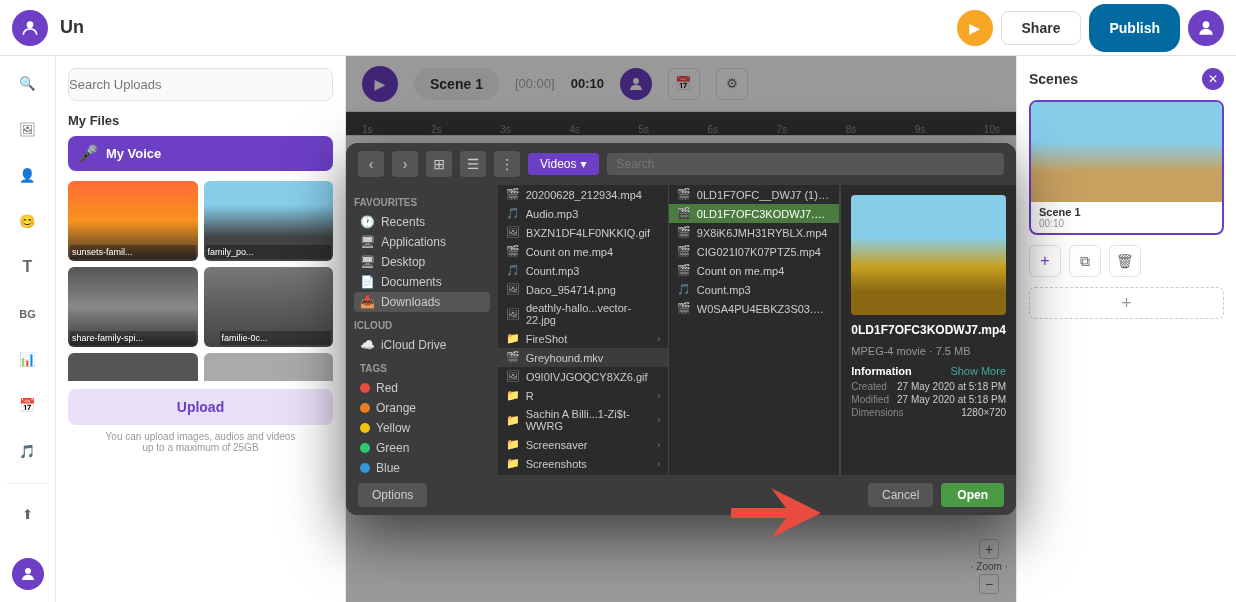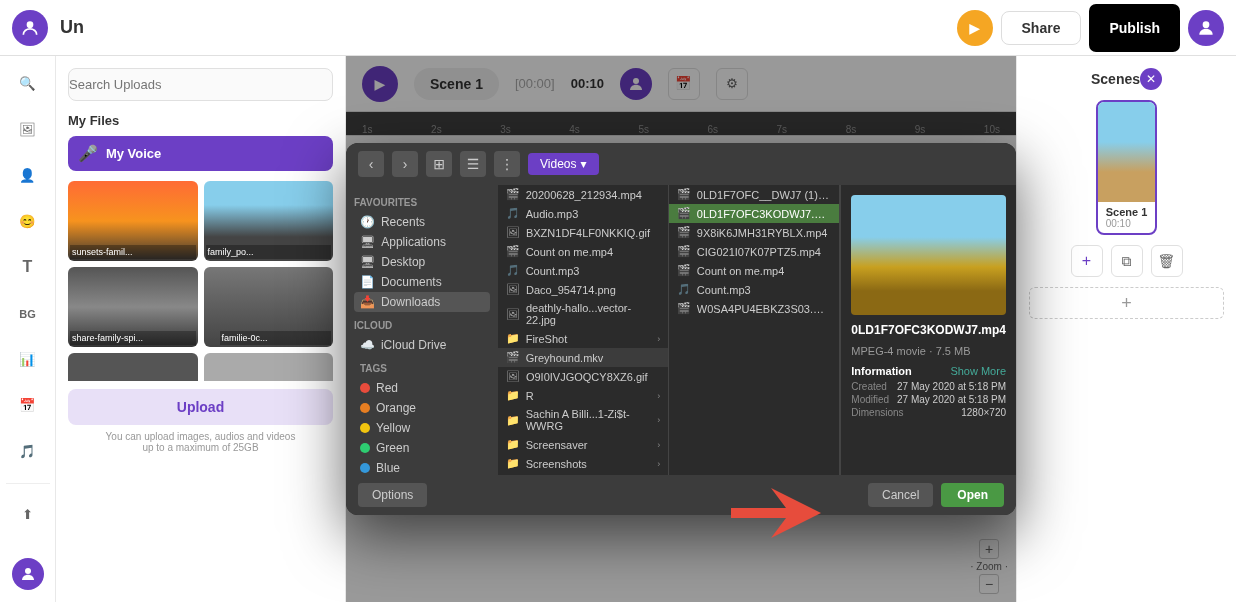--- a/index.html
+++ b/index.html
@@ -31,21 +31,21 @@
     .media-thumb { border-radius: 6px; overflow: hidden; height: 80px; background: #333; position: relative; cursor: pointer; }
     #upload-btn { margin-top: 8px; width: 100%; padding: 10px; background: #e8e0f7; border: none; border-radius: 8px; color: #6c3fc5; font-size: 14px; font-weight: 600; cursor: pointer; }
 
     
     #center-editor { flex: 1; display: flex; flex-direction: column; background: #f7f7f7; position: relative; }
     #timeline-bar { height: 56px; background: #fff; border-bottom: 1px solid #e0e0e0; display: flex; align-items: center; padding: 0 16px; gap: 16px; }
     #scene-play-btn { width: 36px; height: 36px; background: #6c3fc5; border-radius: 50%; border: none; cursor: pointer; display: flex; align-items: center; justify-content: center; color: #fff; font-size: 14px; }
     .timeline-icon { width: 32px; height: 32px; border-radius: 6px; background: transparent; border: none; cursor: pointer; display: flex; align-items: center; justify-content: center; color: #666; }
 
     
-    #scenes-panel { width: 220px; background: #fff; border-left: 1px solid #e8e8e8; padding: 12px; display: flex; flex-direction: column; gap: 10px; align-items: center; }
+    #scenes-panel { width: 220px; background: #fff; border-left: 1px solid #e8e8e8; padding: 12px; display: flex; flex-direction: column; gap: 10px; }
 
     
     #file-picker-overlay { position: absolute; top: 0; left: 0; right: 0; bottom: 0; background: rgba(0,0,0,0.4); z-index: 100; display: flex; align-items: center; justify-content: center; }
     #file-picker { width: 750px; background: #2b2b2b; border-radius: 12px; box-shadow: 0 20px 60px rgba(0,0,0,0.6); overflow: hidden; }
 
     
     #red-arrow { position: absolute; right: 240px; bottom: 80px; z-index: 200; pointer-events: none; }
 
     .thumb-sunsets { background: linear-gradient(180deg, #ff6b35 0%, #f7c59f 50%, #333 100%); }
   </style>
@@ -56,21 +56,21 @@
   <div id="logo">
     <svg viewBox="0 0 24 24" fill="white">
         <circle cx="12" cy="8" r="4"></circle>
         <path d="M4 20c0-4 3.6-7 8-7s8 3 8 7" stroke="white" stroke-width="2" fill="none"></path>
       </svg>
   </div>
   <span id="topbar-title" style="font-size:18px;font-weight:700;color:#333;margin-left:4px;">Un</span>
   <div style="flex:1"></div>
   <button id="play-btn" class="topbar-icon-btn" style="background:#f5a623;border-radius:50%;width:36px;height:36px;color:#fff;font-size:14px;border:none;cursor:pointer;">▶</button>
   <button id="share-btn" style="background:#fff;border:1px solid #ddd;padding:8px 20px;border-radius:8px;cursor:pointer;font-size:14px;font-weight:600;color:#333;">Share</button>
-  <button id="publish-btn" style="background:#000000;border:none;padding:16px 20px;border-radius:7px;cursor:pointer;font-size:14px;font-weight:600;color:#fff;">Publish</button>
+  <button id="publish-btn" style="background:#0369a1;border:none;padding:16px 20px;border-radius:16px;cursor:pointer;font-size:14px;font-weight:600;color:#fff;">Publish</button>
   <div style="width:36px;height:36px;background:#6c3fc5;border-radius:50%;display:flex;align-items:center;justify-content:center;">
     <svg width="20" height="20" viewBox="0 0 24 24" fill="white">
         <circle cx="12" cy="8" r="4"></circle>
         <path d="M4 20c0-4 3.6-7 8-7s8 3 8 7" fill="white"></path>
       </svg>
   </div>
 </div>
 
 <div id="main">
 
@@ -175,20 +175,21 @@
         <div style="background:#3c3c3c;padding:8px 12px;display:flex;align-items:center;gap:8px;">
           <button style="width:26px;height:26px;background:#555;border:none;border-radius:4px;color:#ccc;cursor:pointer;font-size:14px;">‹</button>
           <button style="width:26px;height:26px;background:#555;border:none;border-radius:4px;color:#ccc;cursor:pointer;font-size:14px;">›</button>
           <button style="width:26px;height:26px;background:#555;border:none;border-radius:4px;color:#ccc;cursor:pointer;font-size:14px;">⊞</button>
           <button style="width:26px;height:26px;background:#555;border:none;border-radius:4px;color:#ccc;cursor:pointer;font-size:14px;">☰</button>
           <button style="width:26px;height:26px;background:#555;border:none;border-radius:4px;color:#ccc;cursor:pointer;font-size:14px;">⋮</button>
           <div style="background:#6c3fc5;color:#fff;padding:4px 12px;border-radius:4px;font-size:12px;display:flex;align-items:center;gap:4px;max-width:200px;">
             <span>Videos</span> 
               <span>▾</span>
           </div>
+          <input type="text" style="flex: 1 1 0%; background: rgb(85, 85, 85); border: none; border-radius: 4px; padding: 4px 10px; color: rgb(204, 204, 204); font-size: 12px; outline: none;" placeholder="Search">
         </div>
 
         <div style="display:flex;height:290px;">
 
           <div style="width:175px;background:#3c3c3c;padding:8px;overflow-y:auto;">
             <div style="font-size:10px;color:#999;font-weight:700;margin:4px 0;text-transform:uppercase;">Favourites</div>
             <div style="display:flex;align-items:center;gap:6px;padding:3px 6px;border-radius:4px;cursor:pointer;font-size:12px;color:#ccc;">
               <span>🕐</span>
                 <span>Recents</span>
             </div>

